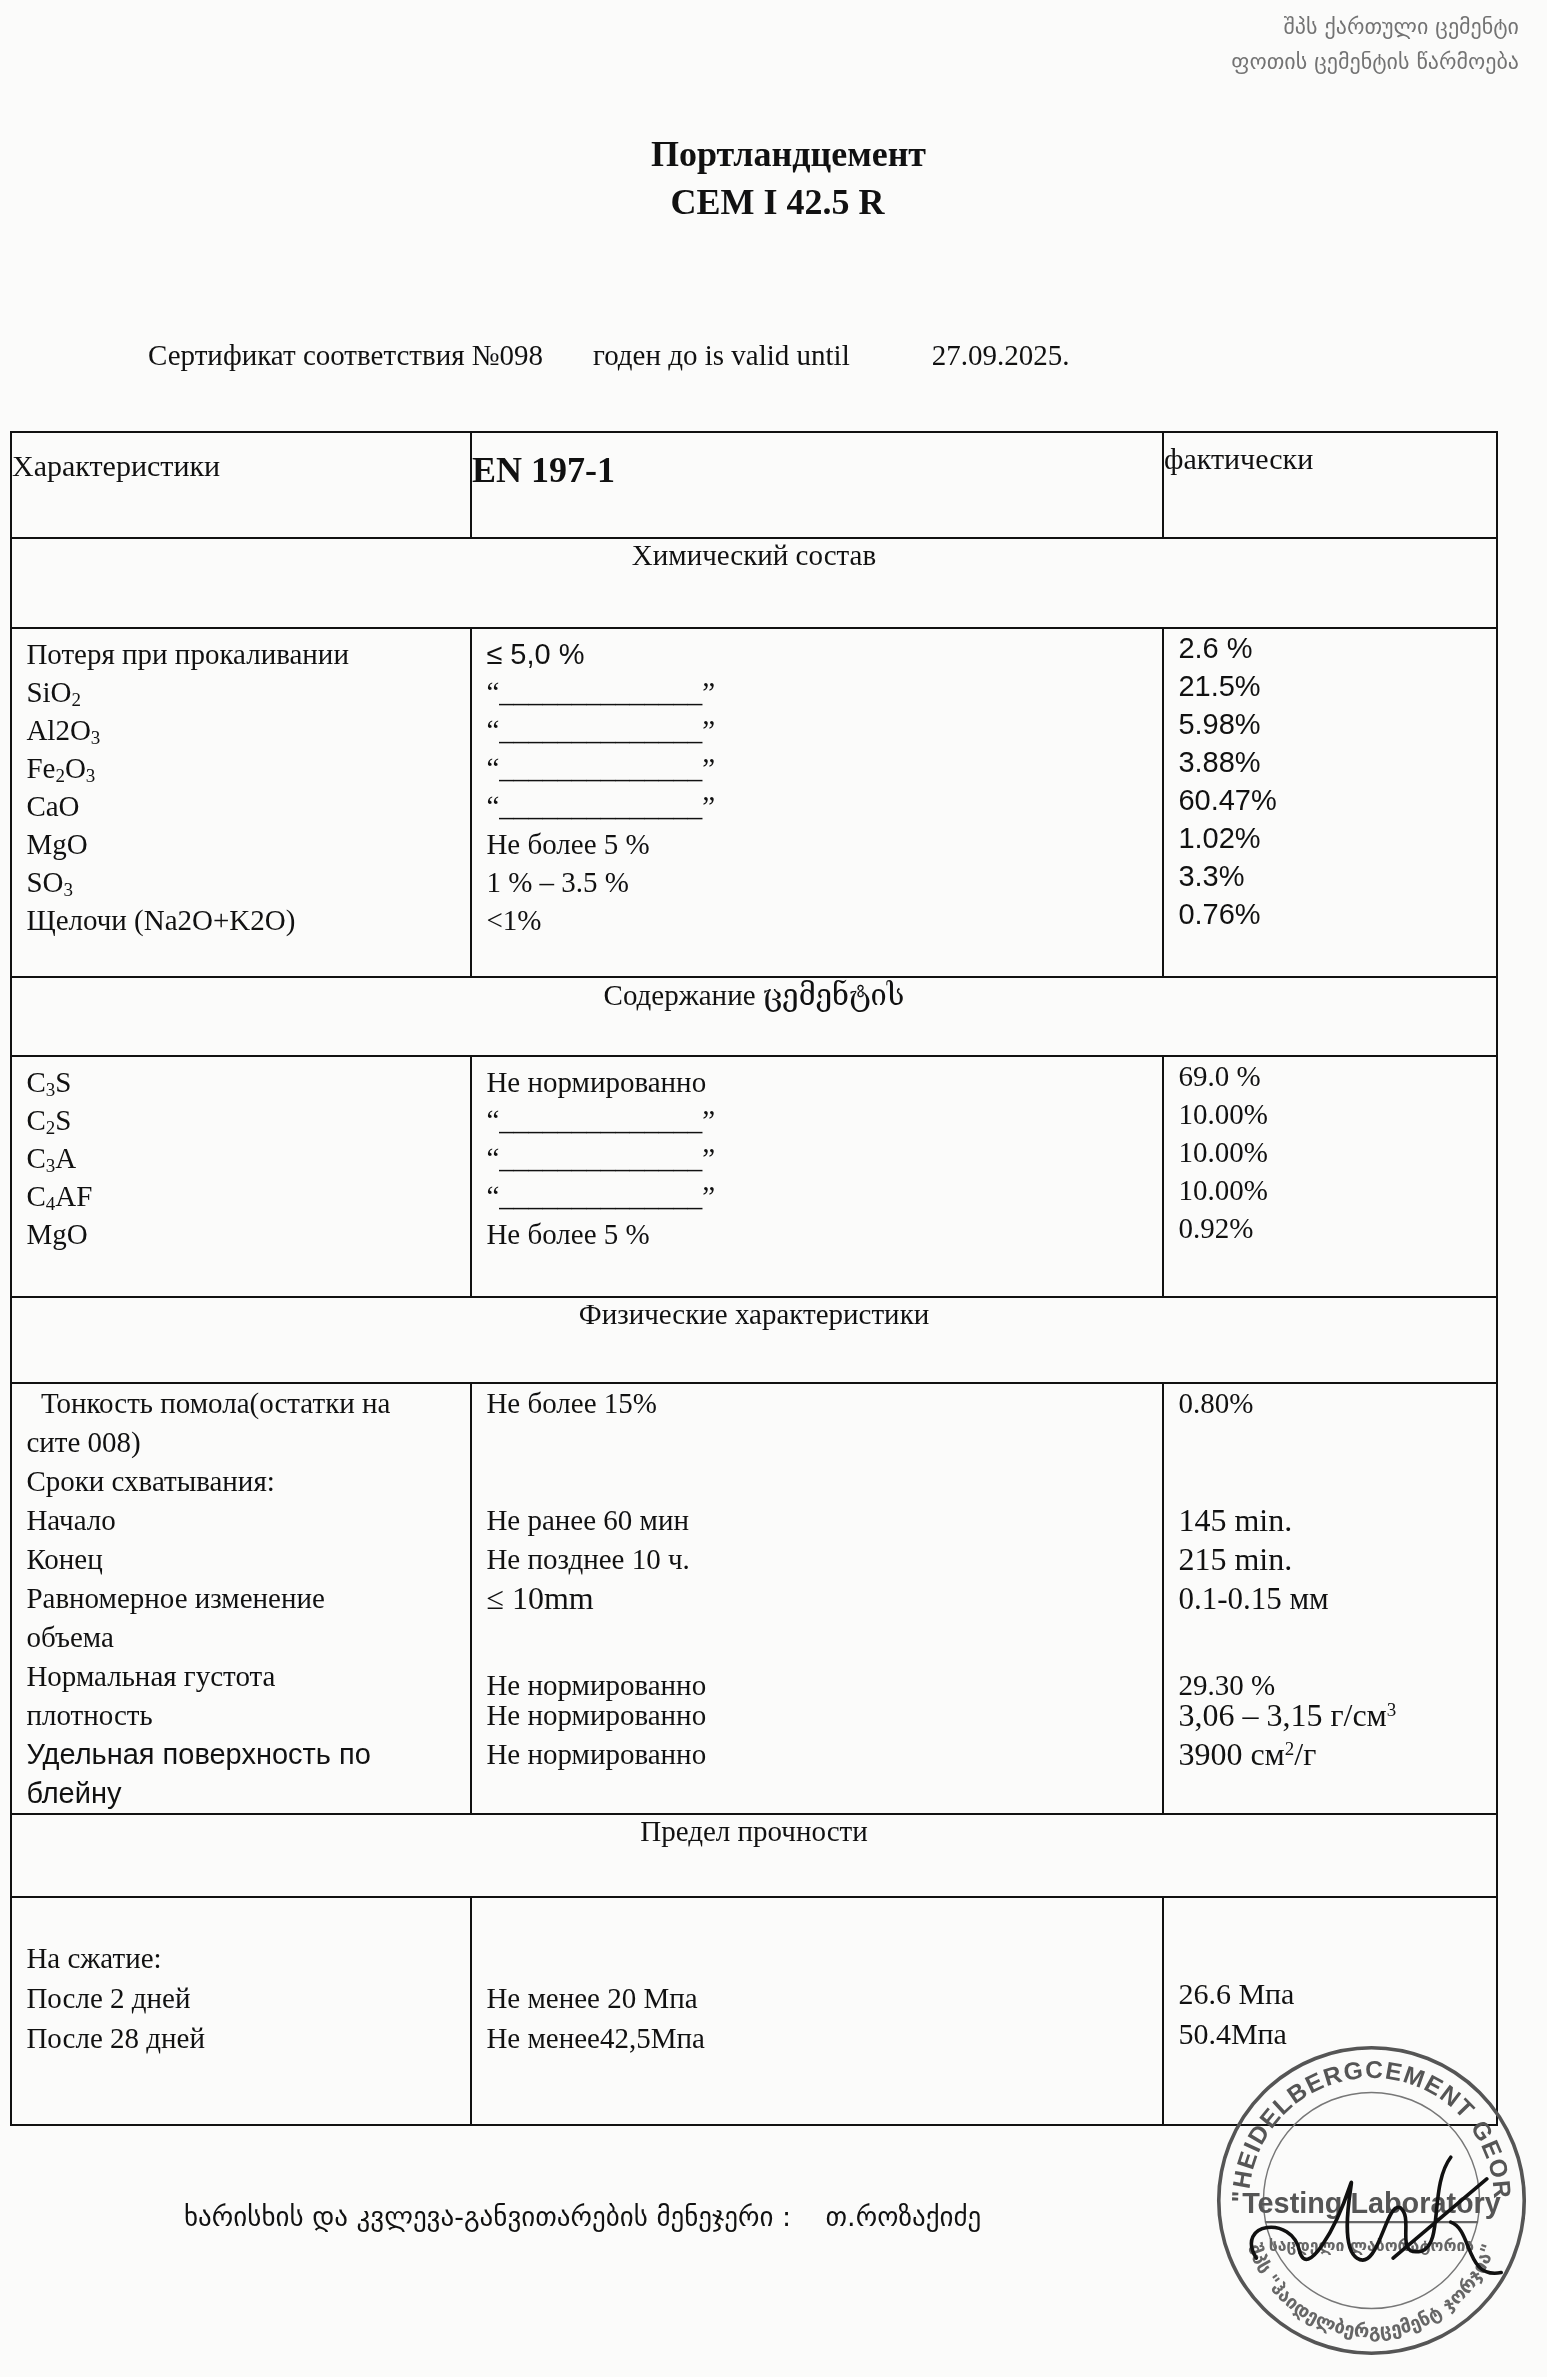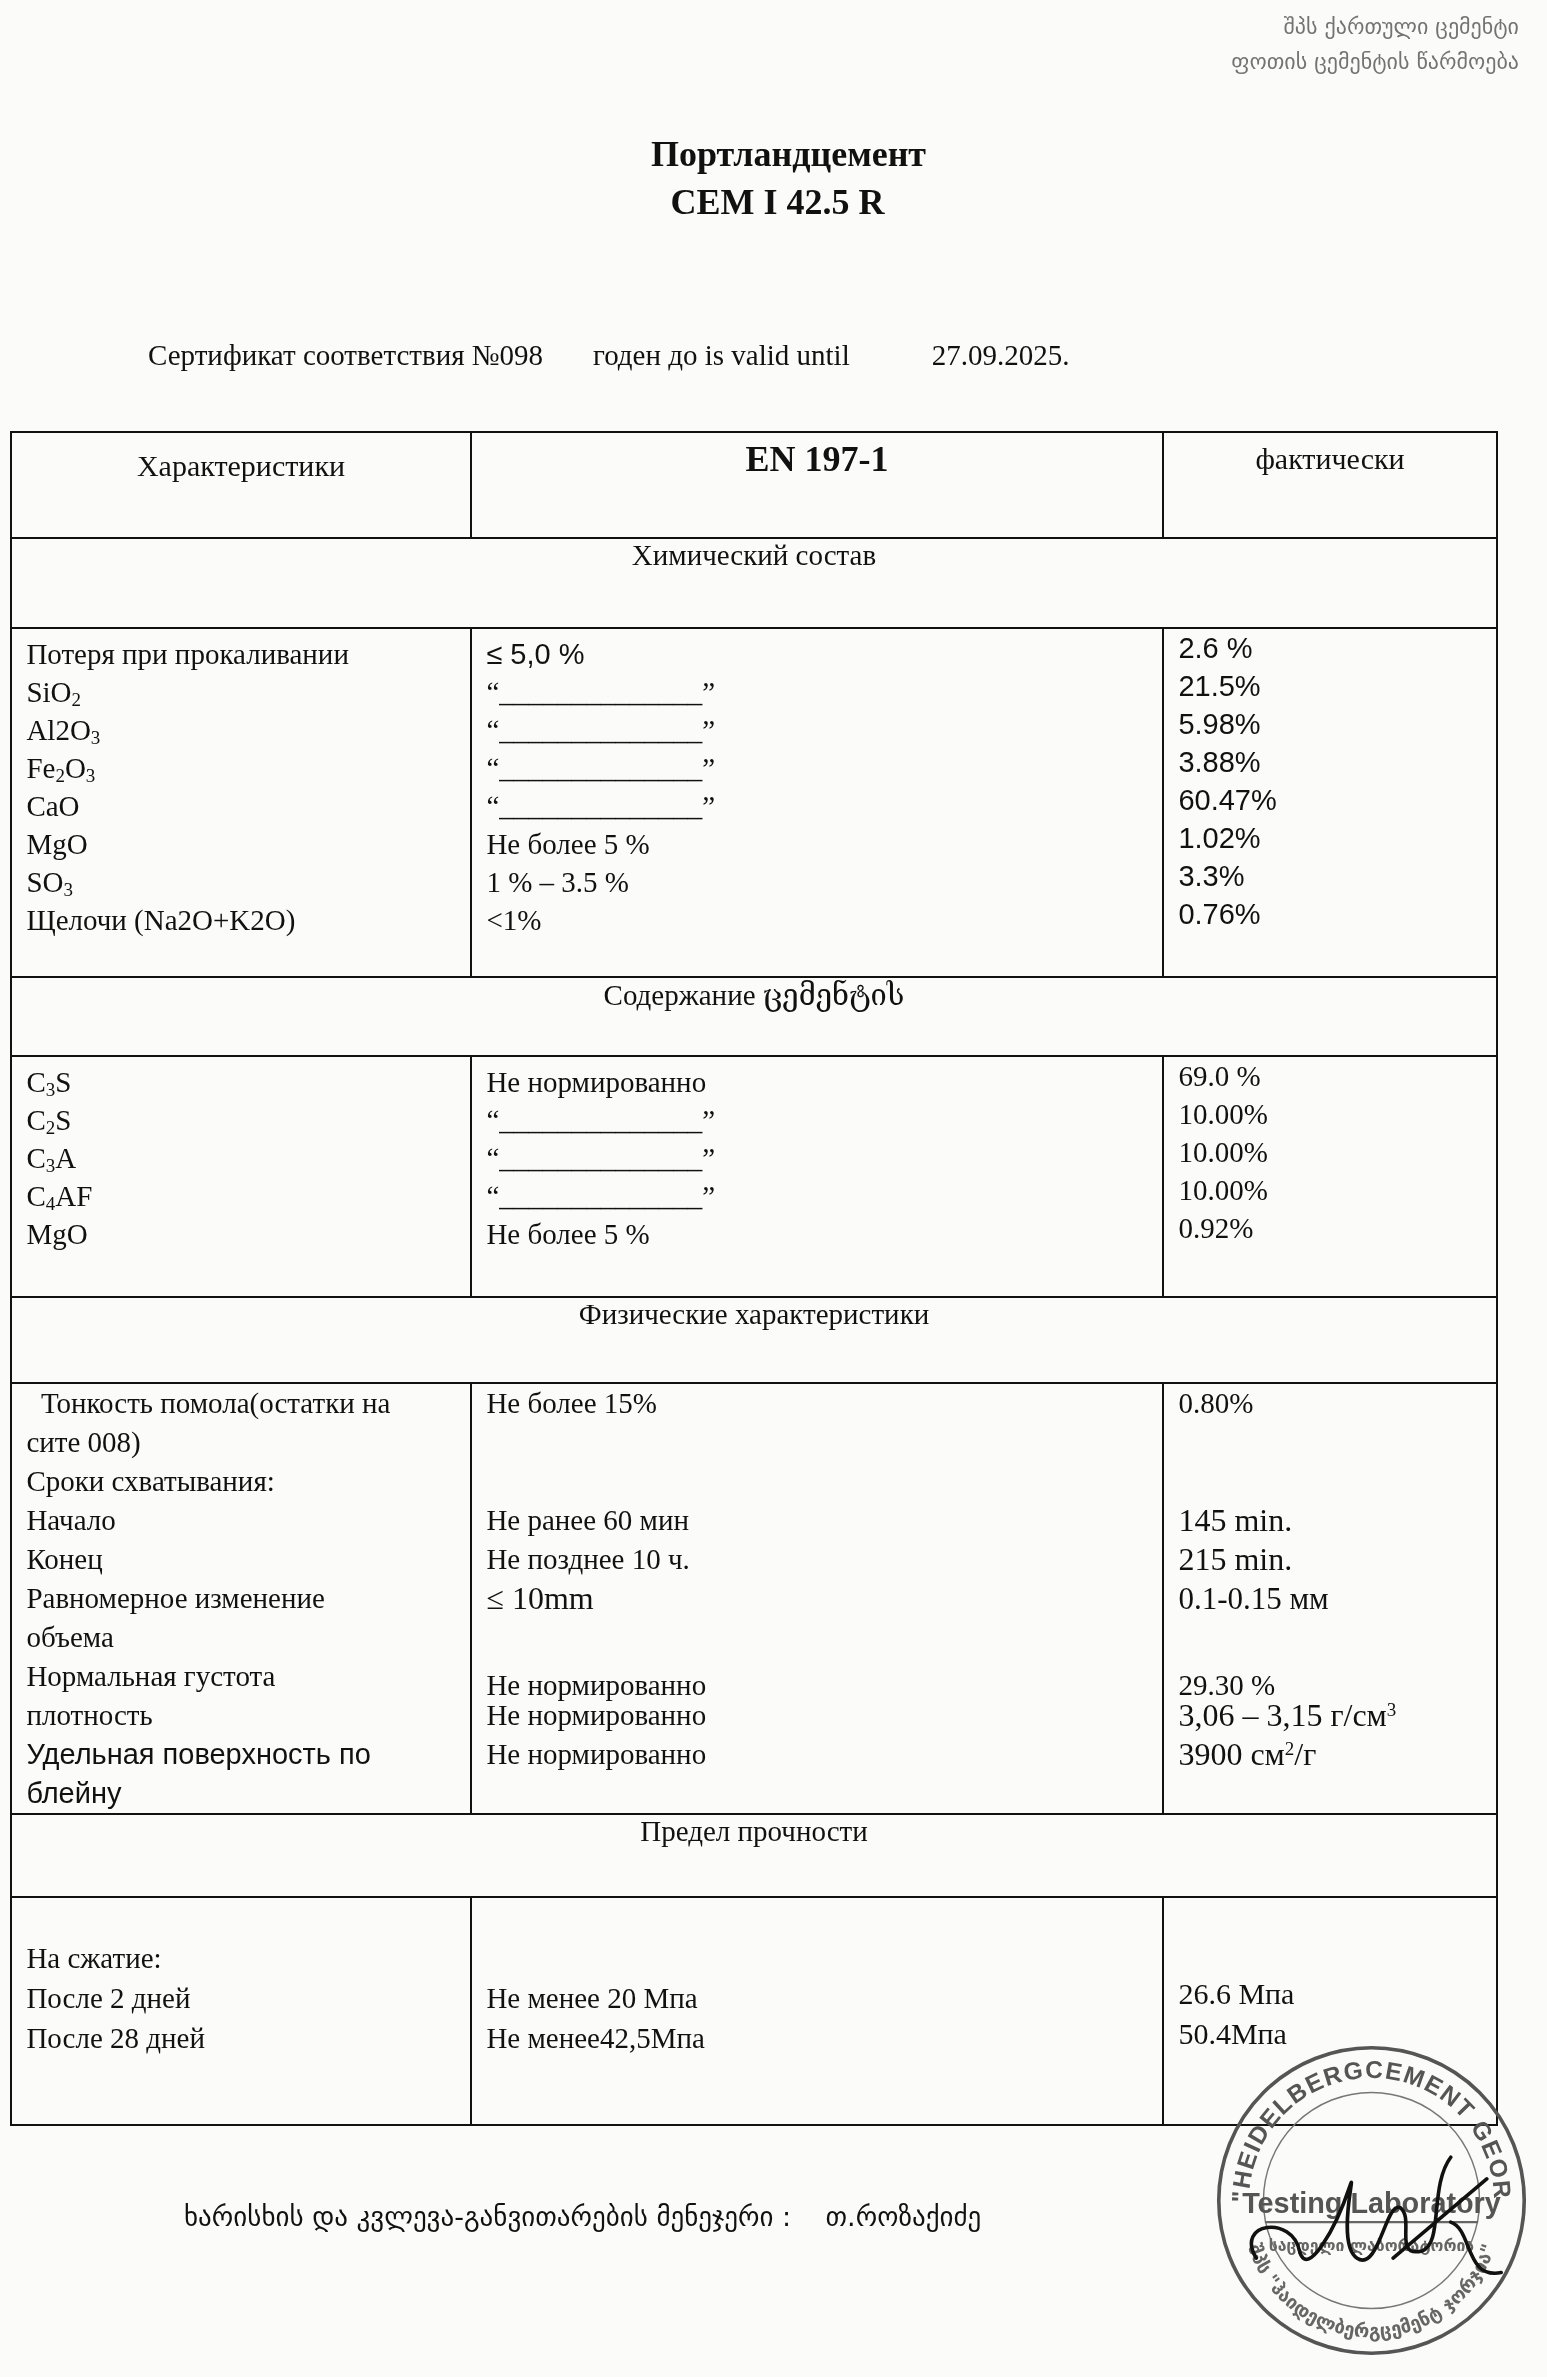--- a/index.html
+++ b/index.html
@@ -27,23 +27,23 @@
     table.spec {
       position: absolute; left: 10px; top: 431px; width: 1485px;
       border-collapse: collapse; table-layout: fixed;
     }
     table.spec td {
       border: 2.2px solid #111; vertical-align: top; padding: 0; font-size: 29px;
     }
     col.c1 { width: 460px; }
     col.c2 { width: 692px; }
     col.c3 { width: 334px; }
-    .hdr td { height: 88px; text-align: center; }
+    .hdr td { height: 88px; text-align: left; }
     .hdr .h1 { padding-top: 16px; font-size: 30px; }
-    .hdr .h2 { padding-top: 5px; font-size: 36px; font-weight: bold; }
+    .hdr .h2 { padding-top: 16px; font-size: 36px; font-weight: bold; }
     .hdr .h3 { padding-top: 8.6px; font-size: 30px; }
     .section td { text-align: center; font-size: 29px; padding-top: 13px; }
     .lines { padding-left: 14.4px !important; padding-top: 5.8px !important; }
     .lines div { height: 38px; line-height: 38px; white-space: nowrap; }
     .sans div { font-family: "Liberation Sans", "DejaVu Sans", sans-serif; font-size: 29px; }
     sub { font-size: 19px; vertical-align: -4.3px; line-height: 0; }
     sup { font-size: 19px; vertical-align: 10px; line-height: 0; }
     .ditto { letter-spacing: 0; }
     .phys-left div { height: 39px; line-height: 39px; }
     .gap { height: 38px; }

